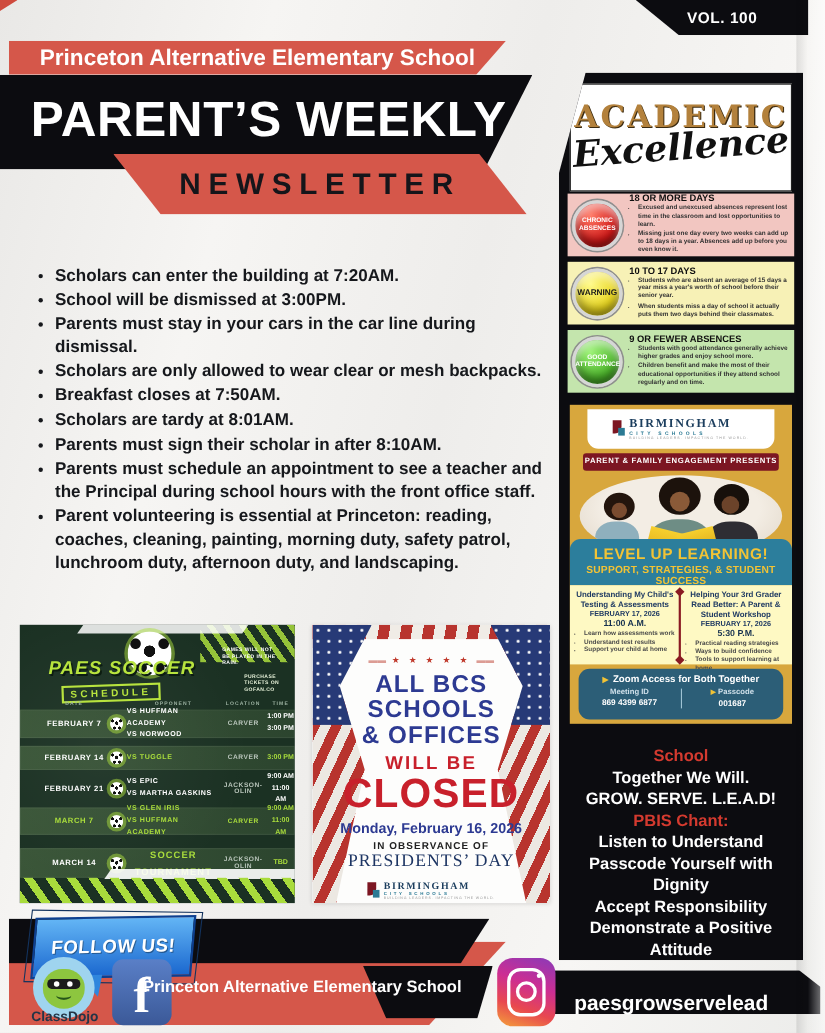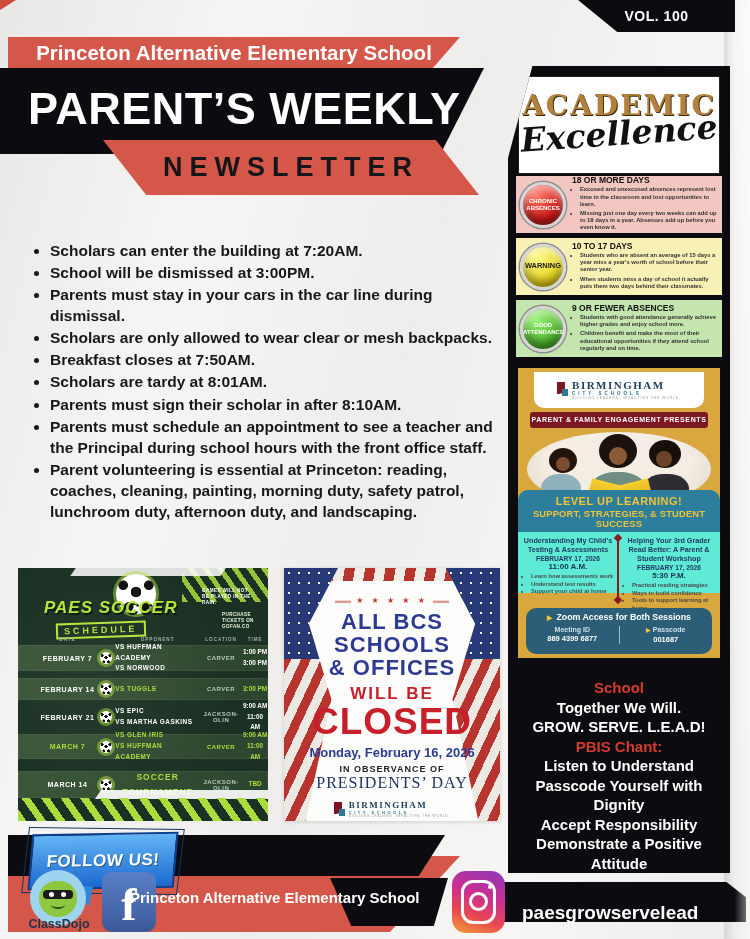--- a/index.html
+++ b/index.html
@@ -80,23 +80,23 @@
   .hair2{left:72px;top:2px;width:38px;height:34px;background:#1c120c;border-radius:50%;}
   .face2{left:82px;top:15px;width:18px;height:18px;background:#8a5a38;border-radius:50%;}
   .body2{left:64px;top:40px;width:54px;height:34px;background:#6e8d85;border-radius:45% 45% 0 0;}
   .hair3{left:122px;top:8px;width:32px;height:28px;background:#17100b;border-radius:50%;}
   .face3{left:129px;top:19px;width:16px;height:16px;background:#6b432a;border-radius:50%;}
   .body3{left:116px;top:42px;width:46px;height:32px;background:#2e2d33;border-radius:45% 45% 0 0;}
   .bookL{left:62px;top:50px;width:34px;height:22px;background:linear-gradient(180deg,#f6cf2e,#e2af1d);transform:rotate(14deg);}
   .bookR{left:90px;top:50px;width:34px;height:22px;background:linear-gradient(180deg,#f6cf2e,#d9a618);transform:rotate(-14deg);}
   .lvl-banner { position:absolute; left:0; top:122px; width:202px; height:42px; background:#2c7e9c;
                 border-radius:10px 10px 0 0; text-align:center; color:#f2c335; font-weight:800; padding-top:5px; }
-  .lvl-1 { font-size:11px; letter-spacing:.5px; }
+  .lvl-1 { font-size:14px; letter-spacing:.5px; }
   .lvl-2 { font-size:9.3px; letter-spacing:.2px; margin-top:2px; }
-  .sessions { position:absolute; left:0; top:164px; width:202px; height:61px; background:#5eead4; }
+  .sessions { position:absolute; left:0; top:164px; width:202px; height:72px; background:#fef9c3; }
   .sess { position:absolute; top:4px; width:94px; text-align:center; }
   .sessL { left:3px; } .sessR { left:104px; }
   .sess-title { font-size:7.2px; font-weight:800; color:#1f3a63; line-height:1.25; }
   .sess-date  { font-size:6.6px; font-weight:800; color:#1f3a63; margin-top:1px; }
   .sess-time  { font-size:8px;  font-weight:800; color:#16314f; }
   .sess-pts { list-style:disc; text-align:left; padding-left:10px; font-size:5.8px; color:#4a4a4a; line-height:1.3; margin-top:2px; font-weight:600; }
   .sess-div { position:absolute; left:99px; top:6px; width:2px; height:62px; background:#8a1a22; }
   .sess-div::before, .sess-div::after { content:""; position:absolute; left:-2px; width:6px; height:6px; background:#8a1a22; transform:rotate(45deg); }
   .sess-div::before { top:-3px; } .sess-div::after { bottom:-3px; }
   .zoom-box { position:absolute; left:8px; top:240px; width:186px; height:46px; background:#2c5e77; border-radius:10px;
@@ -464,21 +464,21 @@
           <div class="sess-date">FEBRUARY 17, 2026</div>
           <div class="sess-time">5:30 P.M.</div>
           <ul class="sess-pts">
             <li>Practical reading strategies</li>
             <li>Ways to build confidence</li>
             <li>Tools to support learning at home</li>
           </ul>
         </div>
       </div>
       <div class="zoom-box">
-        <div class="zoom-title"><span class="chev">▶</span><span>Zoom Access for Both Sessions</span></div>
+        <div class="zoom-title"><span class="chev">▶</span><span>Zoom Access for Both Together</span></div>
         <div class="zoom-cols">
           <div class="zoom-col">
             <div class="zoom-lab">Meeting ID</div>
             <div class="zoom-val">869 4399 6877</div>
           </div>
           <div class="zoom-sep"></div>
           <div class="zoom-col">
             <div class="zoom-lab"><span class="chev" style="color:#f2c335;font-size:6px;margin-right:2px;">▶</span><span>Passcode</span></div>
             <div class="zoom-val">001687</div>
           </div>

